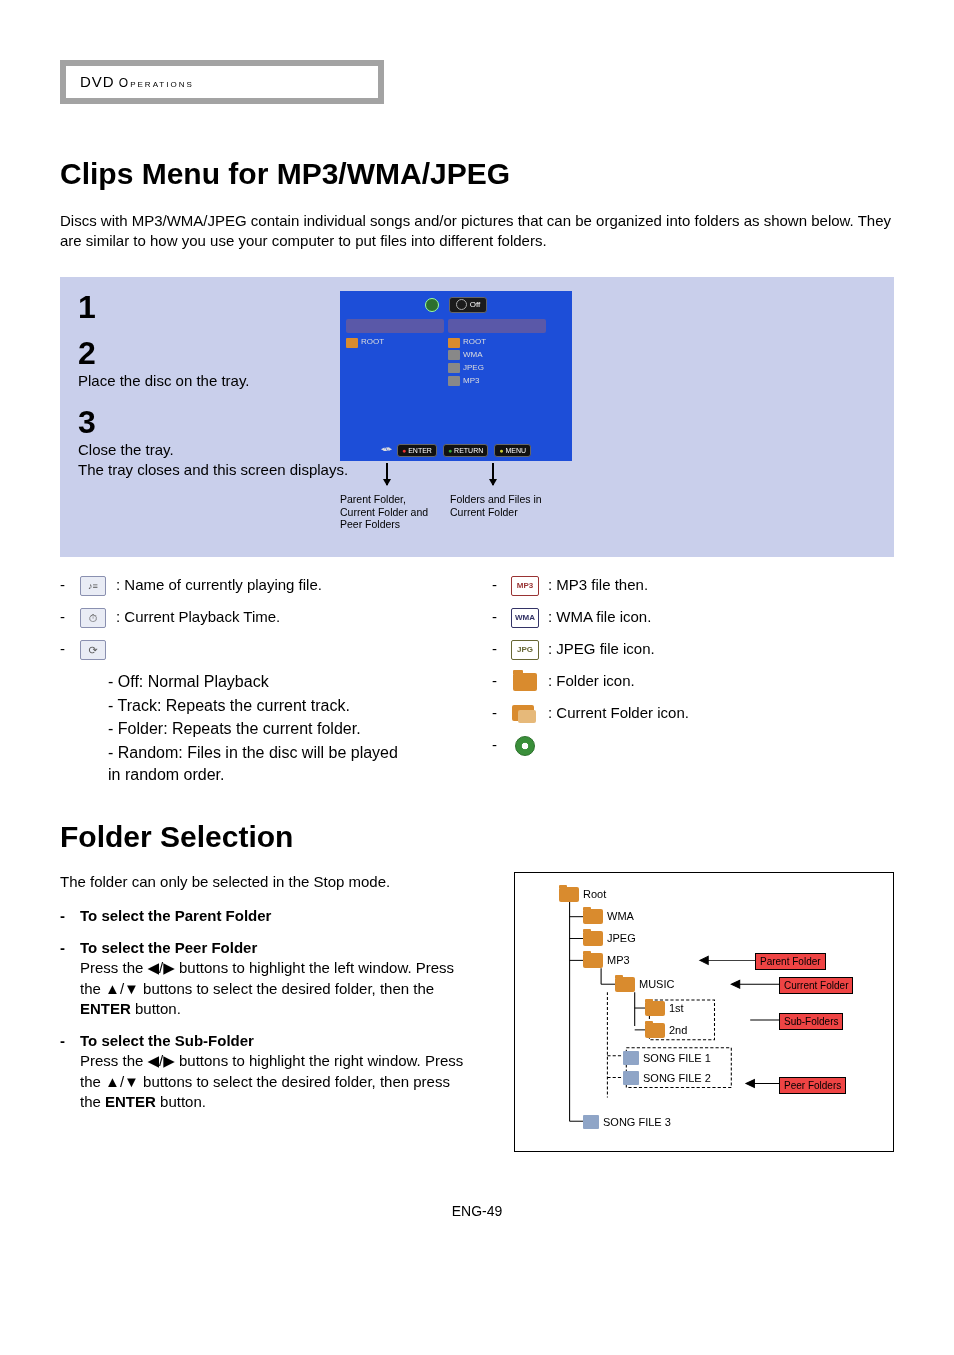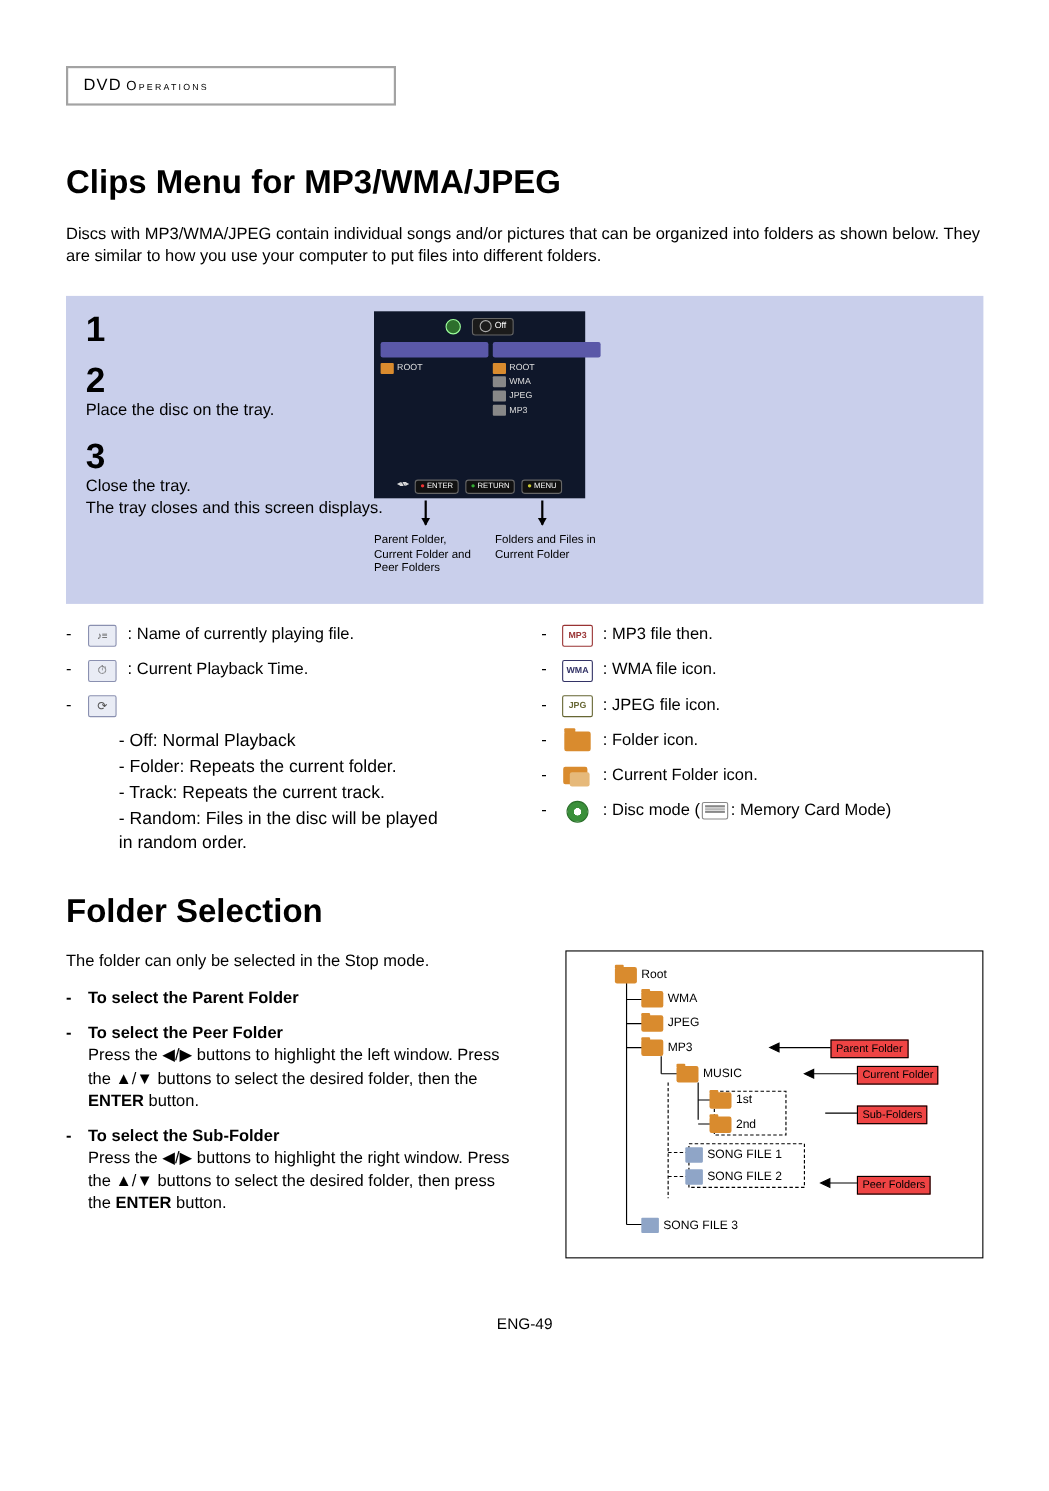--- a/index.html
+++ b/index.html
@@ -7,23 +7,23 @@
     font-family: Arial, Helvetica, sans-serif;
     background: #fff;
     color: #000;
     width: 954px;
     margin: 0 auto;
     padding: 60px 60px 80px 60px;
     font-size: 15px;
     line-height: 1.35;
   }
   .header-box {
-    border: 2px solid #a3a3a3;
+    border: 6px solid #a3a3a3;
     padding: 6px 14px;
-    width: 300px;
+    width: 324px;
     margin-bottom: 50px;
   }
   .header-box .dvd { letter-spacing: 1px; }
   .header-box .ops { font-variant: small-caps; letter-spacing: 2px; font-size: 12px; }
   h1.title {
     font-size: 30px;
     font-weight: bold;
     margin-bottom: 16px;
   }
   h1.sub-title {
@@ -43,23 +43,23 @@
   .step-text { font-size: 15px; margin-top: 2px; }
   .screenshot-area {
     position: absolute;
     left: 280px;
     top: 14px;
     width: 212px;
     height: 240px;
     font-size: 10px;
   }
   .mock-screen {
-    width: 192px;
+    width: 232px;
     height: 170px;
-    background: #0f172a;
+    background: #1d4ed8;
     position: relative;
     color: #fff;
   }
   .mock-top { position:absolute; top:6px; left:0; right:0; display:flex; justify-content:center; gap:10px; align-items:center;}
   .mock-top .disc-icon-badge { width:14px; height:14px; border-radius:50%; background:#2d6f2d; border:1px solid #9cff9c;}
   .mock-top .off-badge { background:#1b1b1b; border:1px solid #666; border-radius:3px; padding:1px 6px; font-size:8px;}
   .mock-top .off-badge::before { content:""; display:inline-block; width:9px; height:9px; border:1px solid #aaa; border-radius:50%; margin-right:3px; vertical-align:middle;}
   .mock-left, .mock-right {
     position: absolute;
     top: 28px;
@@ -254,22 +254,22 @@
     <div class="item">
       <span class="dash">-</span>
       <span class="icon-slot">
           <span class="icon-repeat">
             <span class="sym">⟳</span>
           </span>
         </span>
     </div>
     <div class="sub-list">
       <div>- Off: Normal Playback</div>
+      <div>- Track: Repeats the current track.</div>
       <div>- Folder: Repeats the current folder.</div>
-      <div>- Track: Repeats the current track.</div>
       <div style="white-space:pre-line">- Random: Files in the disc will be played
                in random order.</div>
     </div>
   </div>
   <div class="mid-right">
     <div class="item">
       <span class="dash">-</span>
       <span class="icon-slot">
           <span class="icon-mp3">MP3</span>
         </span>
@@ -304,27 +304,20 @@
             <span class="f2"></span>
           </span>
         </span>
       <span class="text">: Current Folder icon.</span>
     </div>
     <div class="item">
       <span class="dash">-</span>
       <span class="icon-slot">
           <span class="disc-icon"></span>
         </span>
-      <span class="text">
-        <span>: Disc mode (</span><span class="memcard-inline">
-            <span></span>
-            <span></span>
-            <span></span>
-          </span><span>: Memory Card Mode)</span>
-      </span>
     </div>
   </div>
 </div>
 
 <h1 class="sub-title">Folder Selection</h1>
 
 <div class="lr-cols">
   <div class="lcol">
     <p class="folder-para">The folder can only be selected in the Stop mode.</p>
 

